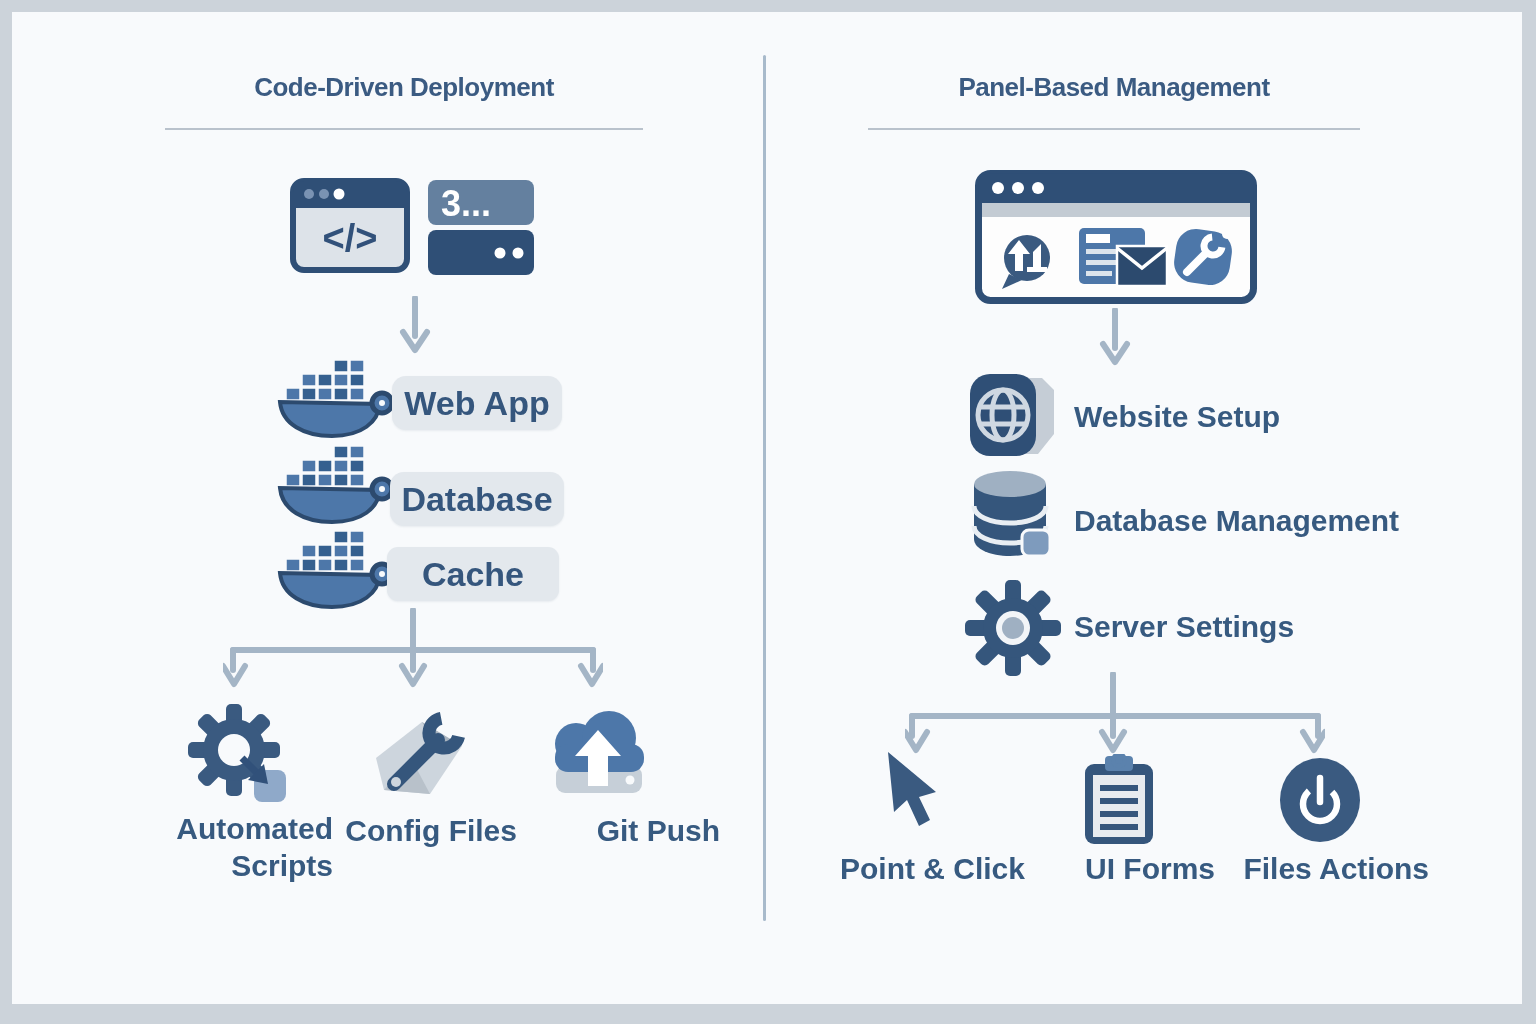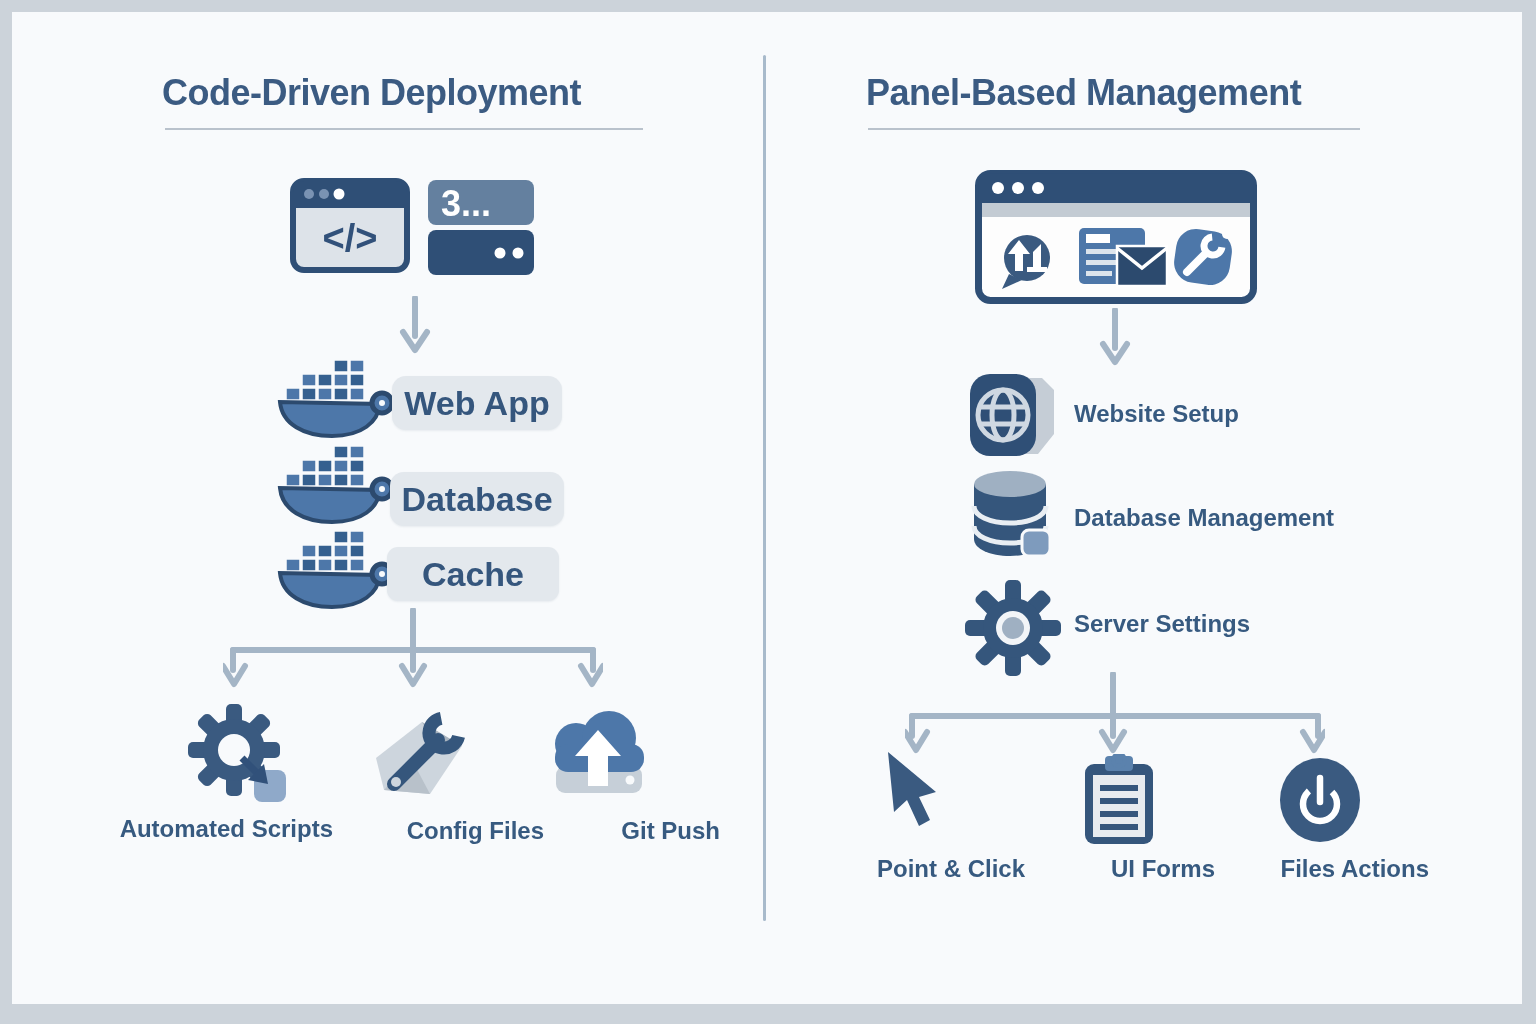--- a/index.html
+++ b/index.html
@@ -1,24 +1,24 @@
 <!DOCTYPE html>
 <html><head>
 <meta charset="utf-8">
 <style>
   html,body{margin:0;padding:0;}
   body{width:1536px;height:1024px;position:relative;font-family:"Liberation Sans",sans-serif;background:#ccd3da;}
   .page{position:absolute;left:12px;top:12px;right:14px;bottom:20px;background:#f8fafc;}
   .abs{position:absolute;}
   .divider{position:absolute;left:751px;top:43px;width:3px;height:866px;background:#a8bacb;border-radius:2px;}
-  h1.col-title{margin:0;font-size:36px;font-weight:bold;color:#3b5b82;text-align:left;letter-spacing:-.5px;}
+  h1.col-title{margin:0;font-size:26px;font-weight:bold;color:#3b5b82;text-align:center;letter-spacing:-.5px;}
   .rule{position:absolute;height:2px;background:#b9c2cc;}
   .pill{position:absolute;background:#e3e8ed;border-radius:14px;display:flex;align-items:center;justify-content:center;
         font-size:34px;font-weight:bold;color:#35567d;box-shadow:0 1px 2px rgba(40,60,90,.08);}
-  .feat-label,.method-label{position:absolute;font-size:24px;font-weight:bold;color:#375a80;}
+  .feat-label,.method-label{position:absolute;font-size:30px;font-weight:bold;color:#375a80;}
   .method-label{text-align:right;line-height:37px;}
   svg{display:block;}
   svg text{font-family:"Liberation Sans",sans-serif;font-weight:bold;}
 </style>
 </head>
 <body>
 
 <div class="page">
 
   <div class="divider"></div>
@@ -159,21 +159,21 @@
     <circle cx="90" cy="78" r="4.5" fill="#f8fafc"></circle>
     <g fill="#4d77a9">
       <circle cx="36" cy="42" r="21"></circle>
         <circle cx="69" cy="36" r="27"></circle>
       <rect x="15" y="42" width="89" height="28" rx="13"></rect>
     </g>
     <polygon points="58,28 35,54 48,54 48,84 68,84 68,54 81,54" fill="#ffffff"></polygon>
   </svg>
 
   <div class="method-label" style="left:101px;top:798px;width:220px;">Automated Scripts</div>
-  <div class="method-label" style="left:292px;top:800px;width:240px;">Config Files</div>
+  <div class="method-label" style="left:265px;top:800px;width:240px;">Config Files</div>
   <div class="method-label" style="left:468px;top:800px;width:240px;">Git Push</div>
 
   <h1 class="col-title abs" style="left:854px;top:60px;width:496px;">Panel-Based Management</h1>
   <div class="rule" style="left:856px;top:116px;width:492px;"></div>
 
   <svg class="abs" style="left:963px;top:158px;" width="282" height="134" viewBox="0 0 282 134">
     <rect x="3.5" y="3.5" width="275" height="127" rx="12" fill="#fdfdfd" stroke="#2f4f76" stroke-width="7"></rect>
     <path d="M3.5 15 Q3.5 3.5 15 3.5 H267 Q278.5 3.5 278.5 15 V33 H3.5 Z" fill="#2f4f76"></path>
     <circle cx="23" cy="18" r="6" fill="#ffffff"></circle>
       <circle cx="43" cy="18" r="6" fill="#ffffff"></circle>

